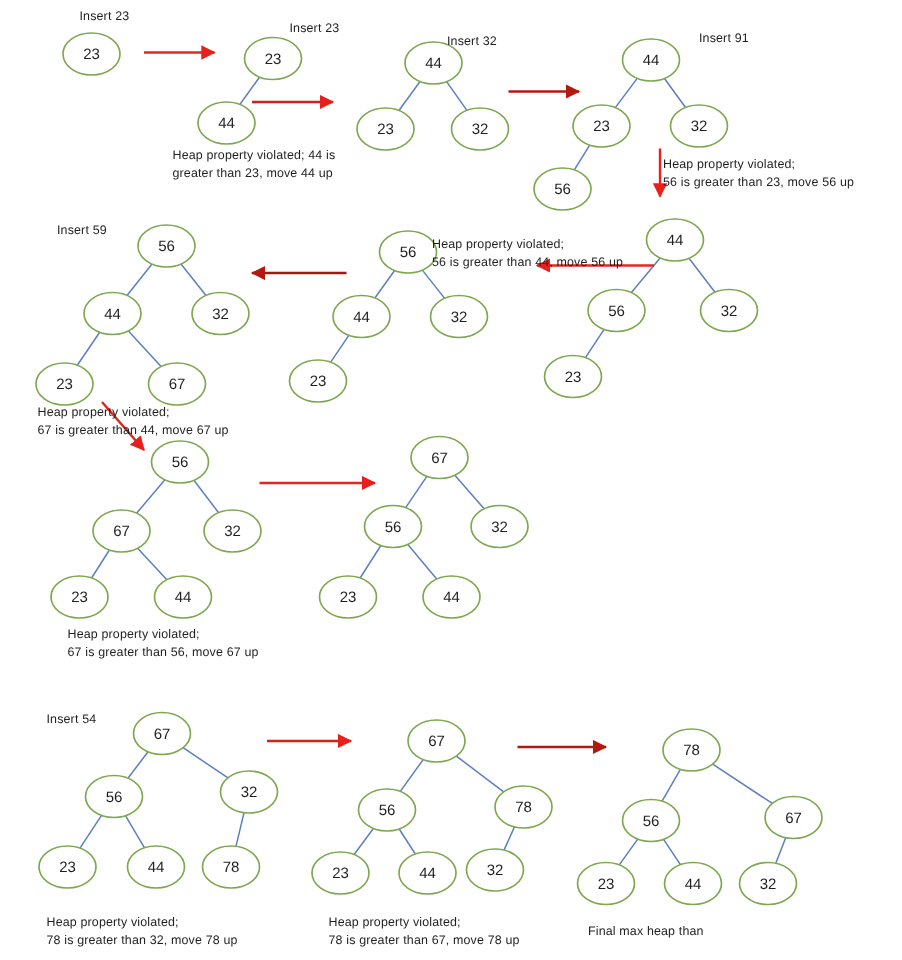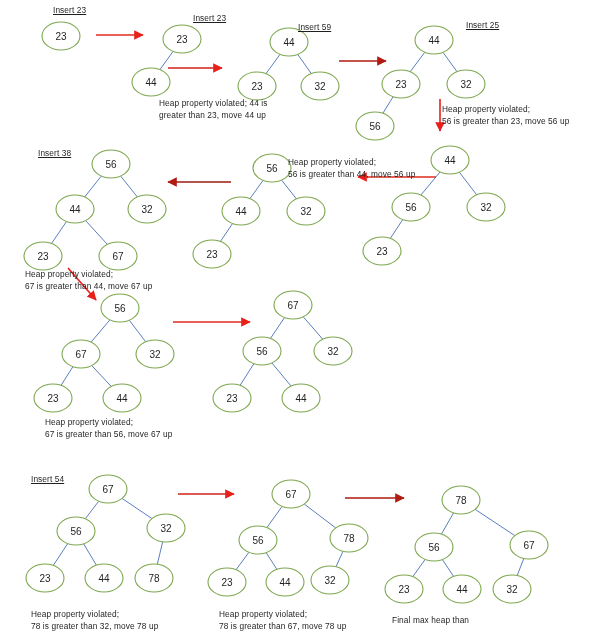--- a/index.html
+++ b/index.html
@@ -42,21 +42,20 @@
     fill: none;
   }
   .lbl {
     position: absolute;
     font-family: "Liberation Sans", sans-serif;
     font-size: 8.3px;
     line-height: 11.5px;
     color: #1f1f1f;
     white-space: pre;
     letter-spacing: 0.1px;
-    text-decoration: underline;
   }
   .caption {
     position: absolute;
     font-family: "Liberation Sans", sans-serif;
     font-size: 8.3px;
     line-height: 12px;
     color: #1f1f1f;
     white-space: pre;
     letter-spacing: 0.1px;
   }
@@ -334,26 +333,26 @@
         </g>
         <g>
           <ellipse cx="512" cy="589" rx="19" ry="14" class="ellipse"></ellipse>
           <text x="512" y="592.5" text-anchor="middle" class="node-text">32</text>
         </g>
       </g>
   </svg>
 
   <div class="lbl" id="p-insert_23" style="left: 53px; top: 5px;">Insert 23</div>
   <div class="lbl" id="p-insert_44" style="left: 193px; top: 13px;">Insert 23</div>
-  <div class="lbl" id="p-insert_32" style="left: 298px; top: 22px;">Insert 59</div>
-  <div class="lbl" id="p-insert_56" style="left: 466px; top: 20px;">Insert 25</div>
-  <div class="lbl" id="p-insert_67" style="left: 38px; top: 148px;">Insert 38</div>
+  <div class="lbl" id="p-insert_32" style="left: 298px; top: 22px;">Insert 32</div>
+  <div class="lbl" id="p-insert_56" style="left: 466px; top: 20px;">Insert 91</div>
+  <div class="lbl" id="p-insert_67" style="left: 38px; top: 148px;">Insert 59</div>
   <div class="lbl" id="p-insert_78" style="left: 31px; top: 474px;">Insert 54</div>
 
-  <div class="caption" id="p-violation_44" style="left: 115px; top: 97px; margin-left: 44px;">Heap property violated; 44 is
+  <div class="caption" id="p-violation_44" style="left: 115px; top: 97px;">Heap property violated; 44 is
 greater than 23, move 44 up</div>
   <div class="caption" id="p-violation_56_23" style="left: 442px; top: 103px;">Heap property violated;
 56 is greater than 23, move 56 up</div>
   <div class="caption" id="p-violation_56_44" style="left: 288px; top: 156px;">Heap property violated;
 56 is greater than 44, move 56 up</div>
   <div class="caption" id="p-violation_67_44" style="left: 25px; top: 268px;">Heap property violated;
 67 is greater than 44, move 67 up</div>
   <div class="caption" id="p-violation_67_56" style="left: 45px; top: 416px;">Heap property violated;
 67 is greater than 56, move 67 up</div>
   <div class="caption" id="p-violation_78_32" style="left: 31px; top: 608px;">Heap property violated;

